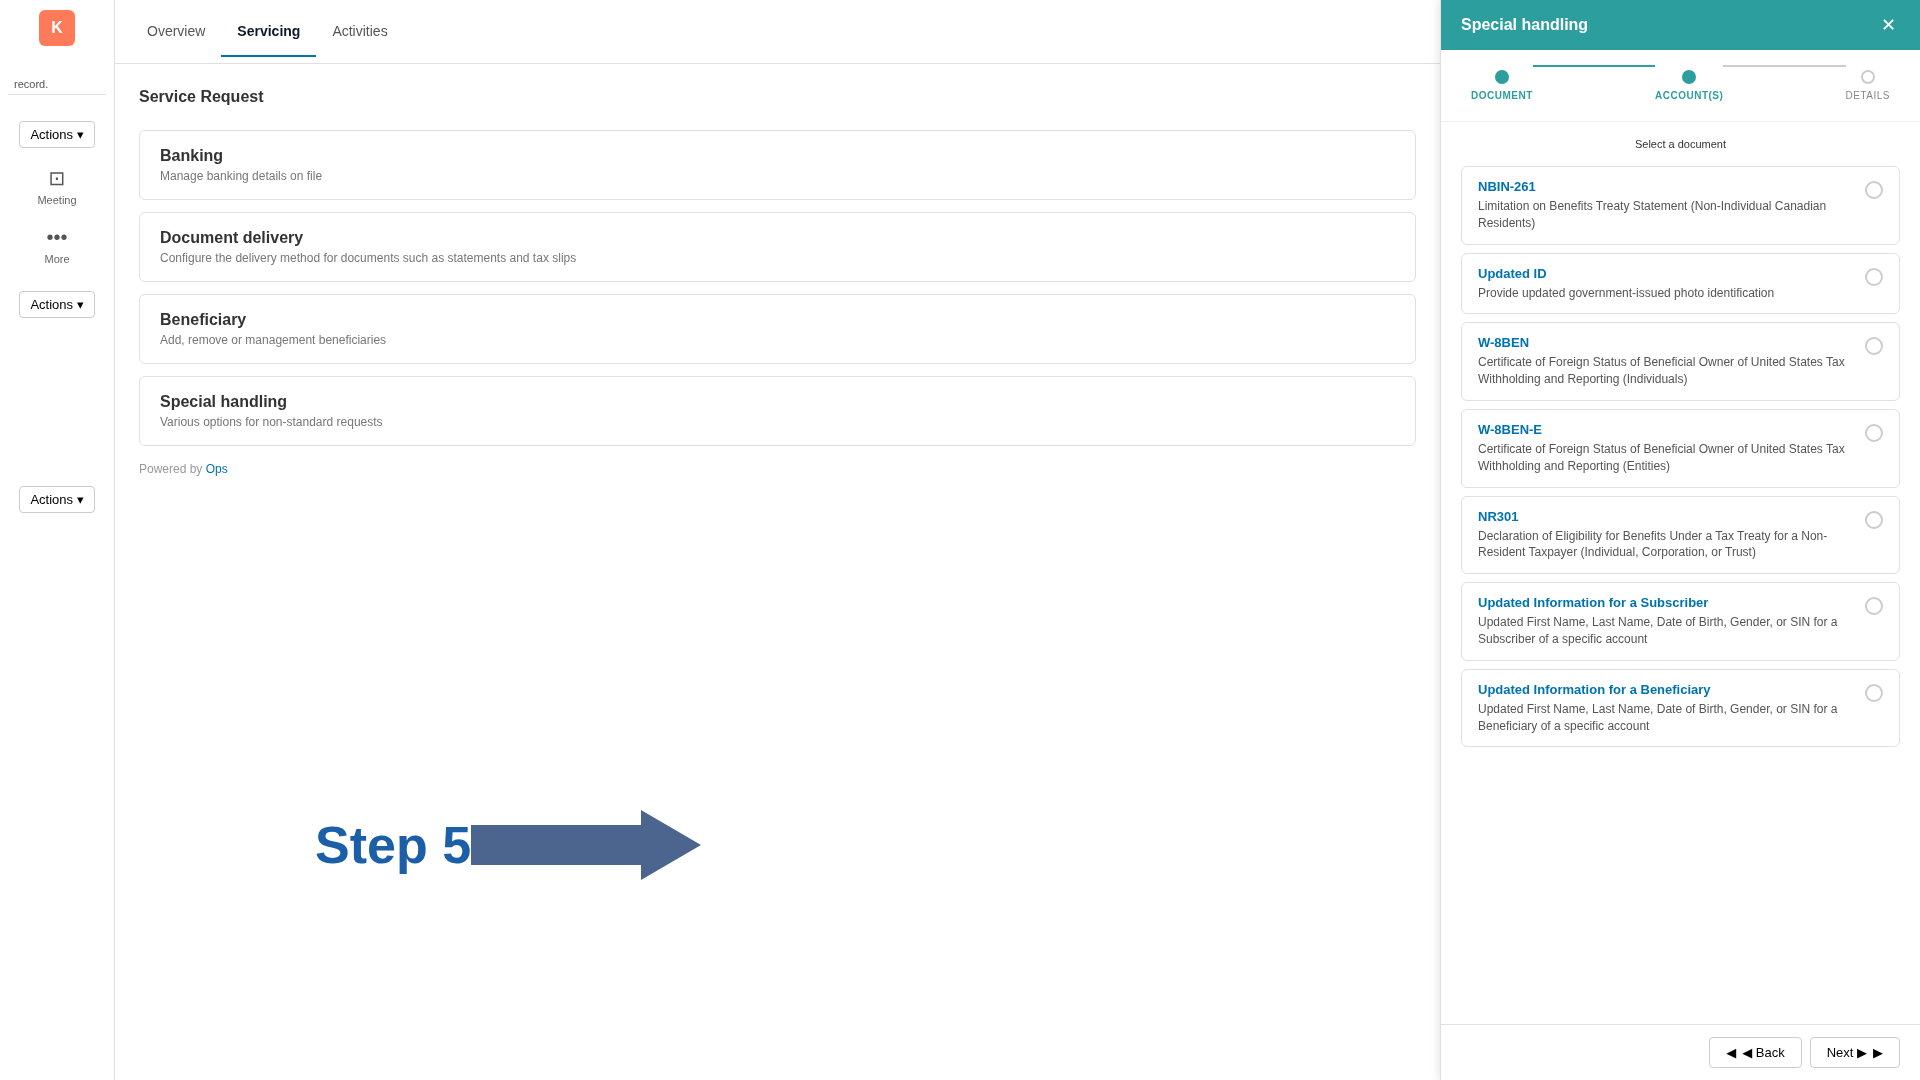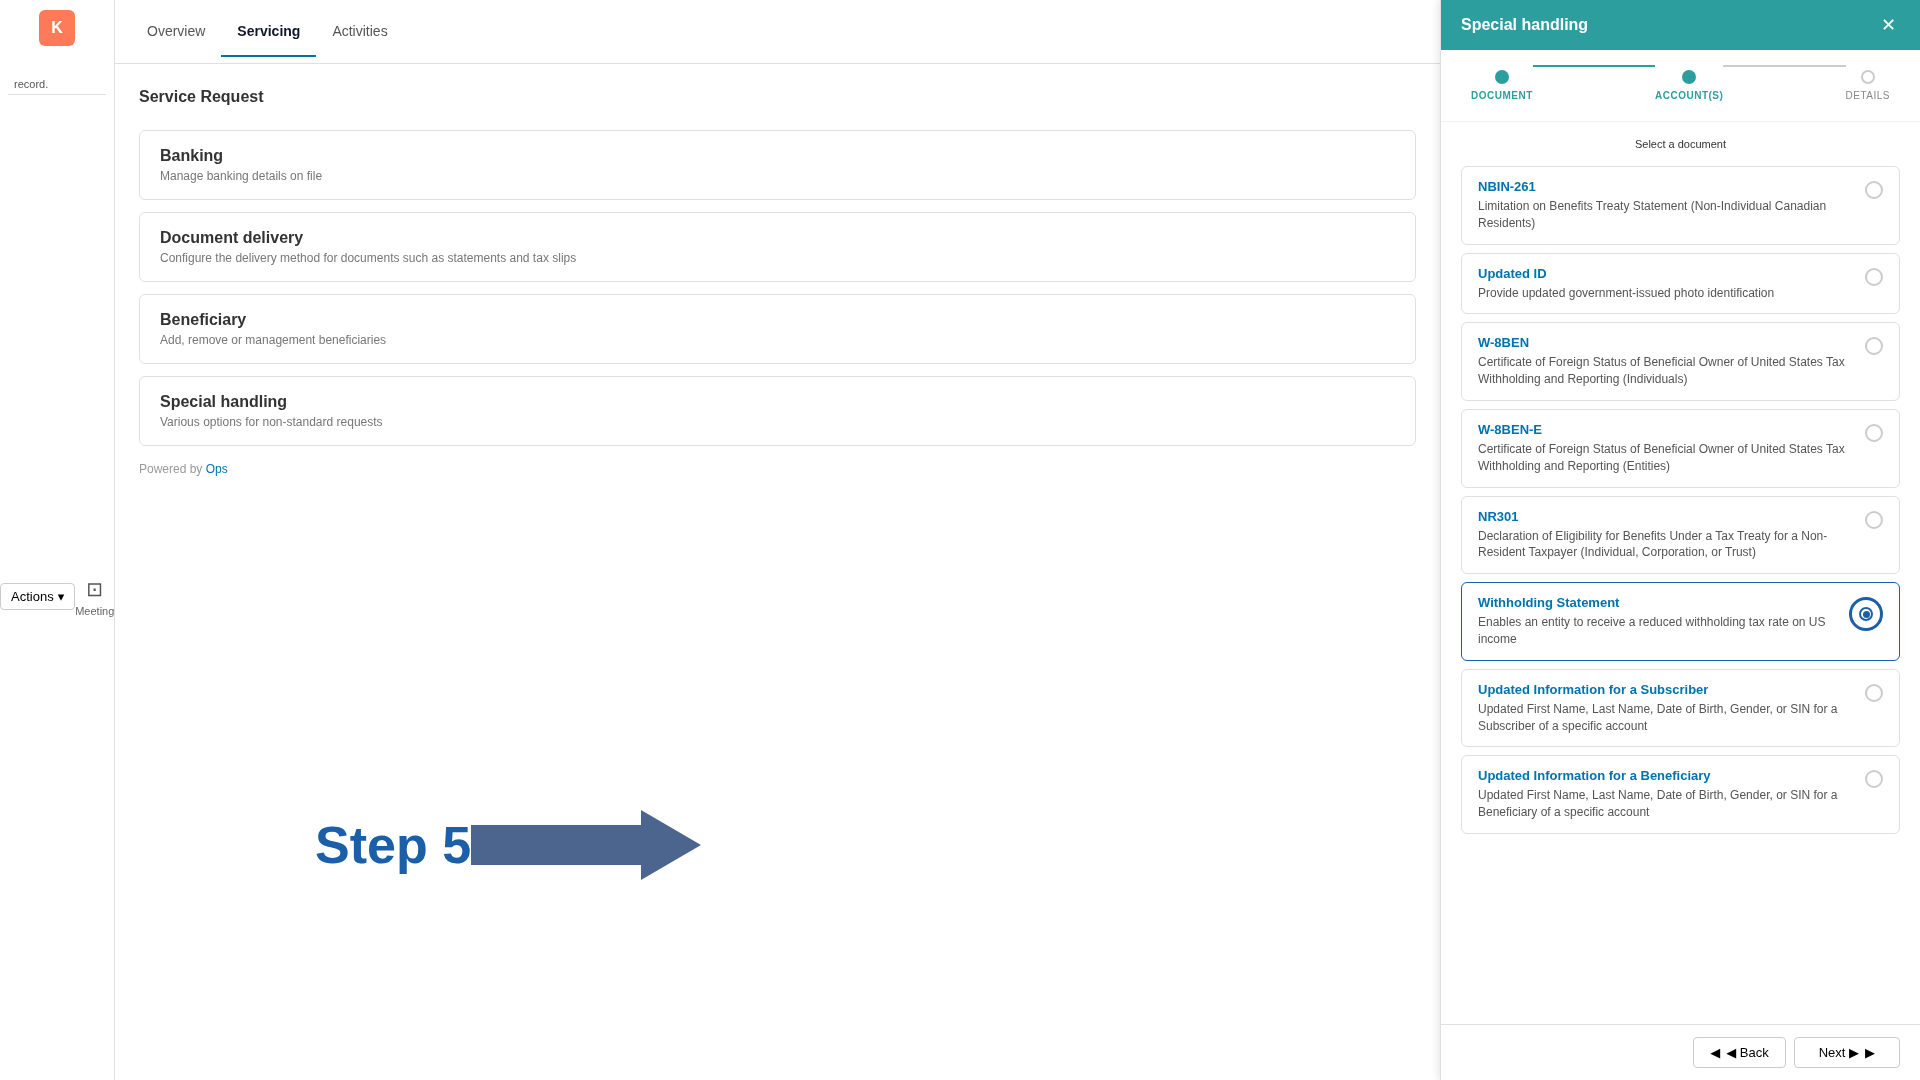--- a/index.html
+++ b/index.html
@@ -282,21 +282,21 @@
       font-size: 13px;
       cursor: pointer;
       display: flex;
       align-items: center;
       gap: 4px;
     }
     .btn-next {
       background: #fff;
       border: 1px solid #ccc;
       border-radius: 4px;
-      padding: 7px 24px;
+      padding: 7px 16px;
       font-size: 13px;
       cursor: pointer;
       display: flex;
       align-items: center;
       gap: 4px;
     }
 
     
     .record-bar {
       background: #fff;
@@ -321,21 +321,21 @@
   <div class="sidebar-logo">
     <span>K</span>
   </div>
 
   <div class="sidebar-top-actions">
     <div class="record-bar" style="font-size:11px;color:#555;padding:4px 6px;width:100%;text-align:left;">
       <span>record.</span>
     </div>
   </div>
 
-  <div style="flex:1; display:flex; flex-direction:row; align-items:center; padding-top: 10px; width:100%;">
+  <div style="flex:1; display:flex; flex-direction:column; align-items:center; padding-top: 10px; width:100%;">
     <button class="actions-btn">
       <span>Actions</span>
       <span>▾</span>
     </button>
 
     <div class="sidebar-icon-item">
       <span class="icon-svg">⊡</span>
       <span class="sidebar-icon-label">Meeting</span>
     </div>
 
@@ -465,31 +465,20 @@
     </div>
 
     <div class="doc-item">
       <div class="doc-item-info">
         <div class="doc-item-title">NR301</div>
         <div class="doc-item-desc">Declaration of Eligibility for Benefits Under a Tax Treaty for a Non-Resident Taxpayer (Individual, Corporation, or Trust)</div>
       </div>
       <div class="doc-radio"></div>
     </div>
 
-    <div class="doc-item" style="border-color:#1a5fa8;">
-      <div class="doc-item-info">
-        <div class="doc-item-title">Withholding Statement</div>
-        <div class="doc-item-desc">Enables an entity to receive a reduced withholding tax rate on US income</div>
-      </div>
-      <div style="width:34px;height:34px;border-radius:50%;border:3px solid #1a5fa8;display:flex;align-items:center;justify-content:center;flex-shrink:0;margin-top:2px;">
-        <div style="width:14px;height:14px;border-radius:50%;border:2px solid #1a5fa8;display:flex;align-items:center;justify-content:center;">
-          <div style="width:7px;height:7px;border-radius:50%;background:#1a5fa8;"></div>
-        </div>
-      </div>
-    </div>
 
     <div class="doc-item">
       <div class="doc-item-info">
         <div class="doc-item-title">Updated Information for a Subscriber</div>
         <div class="doc-item-desc">Updated First Name, Last Name, Date of Birth, Gender, or SIN for a Subscriber of a specific account</div>
       </div>
       <div class="doc-radio"></div>
     </div>
 
     <div class="doc-item">

